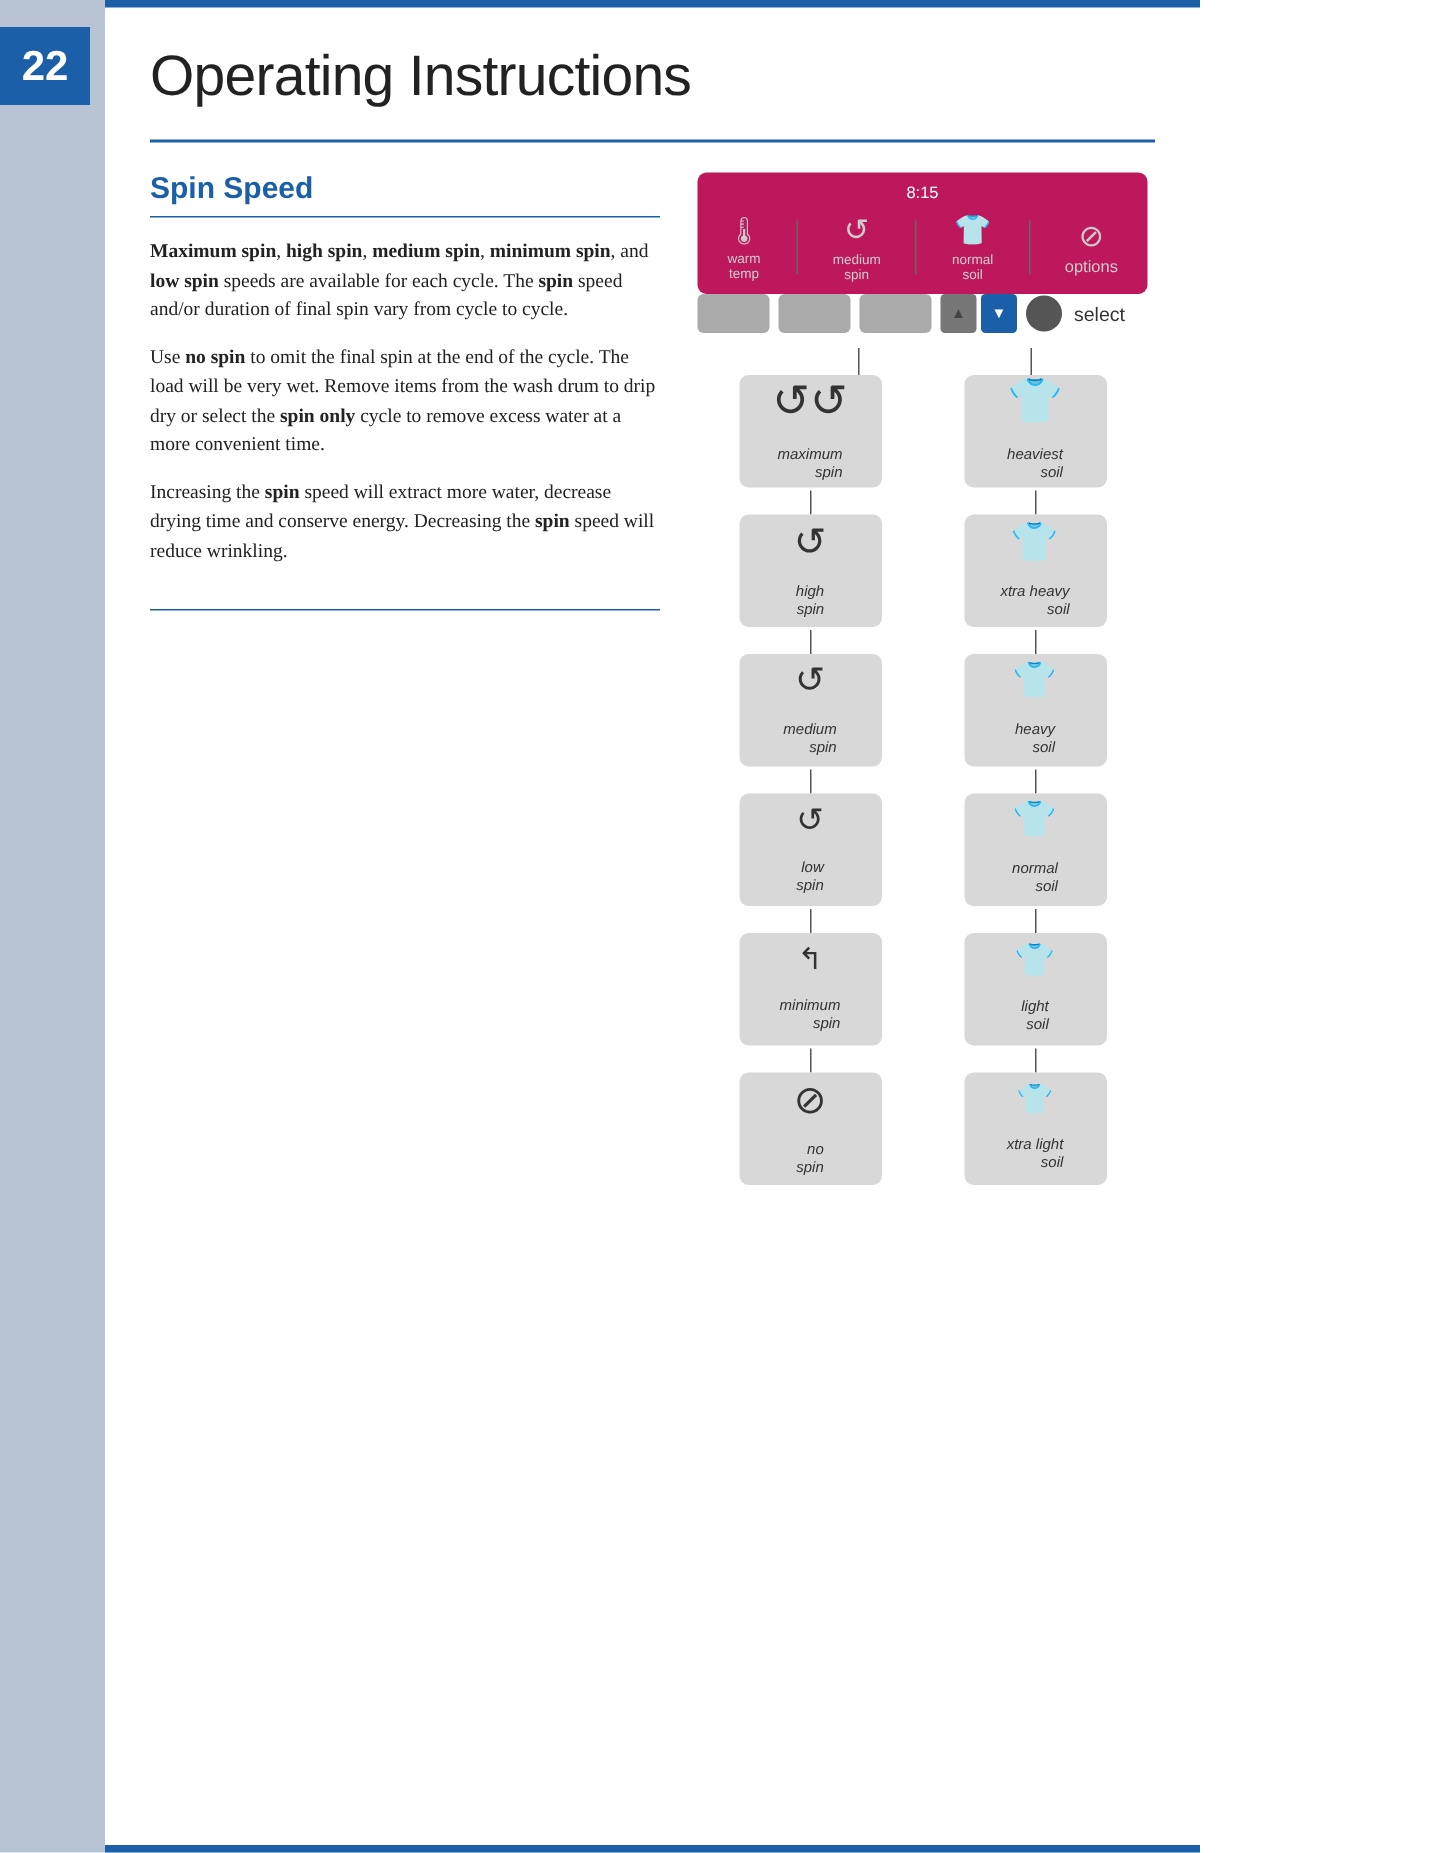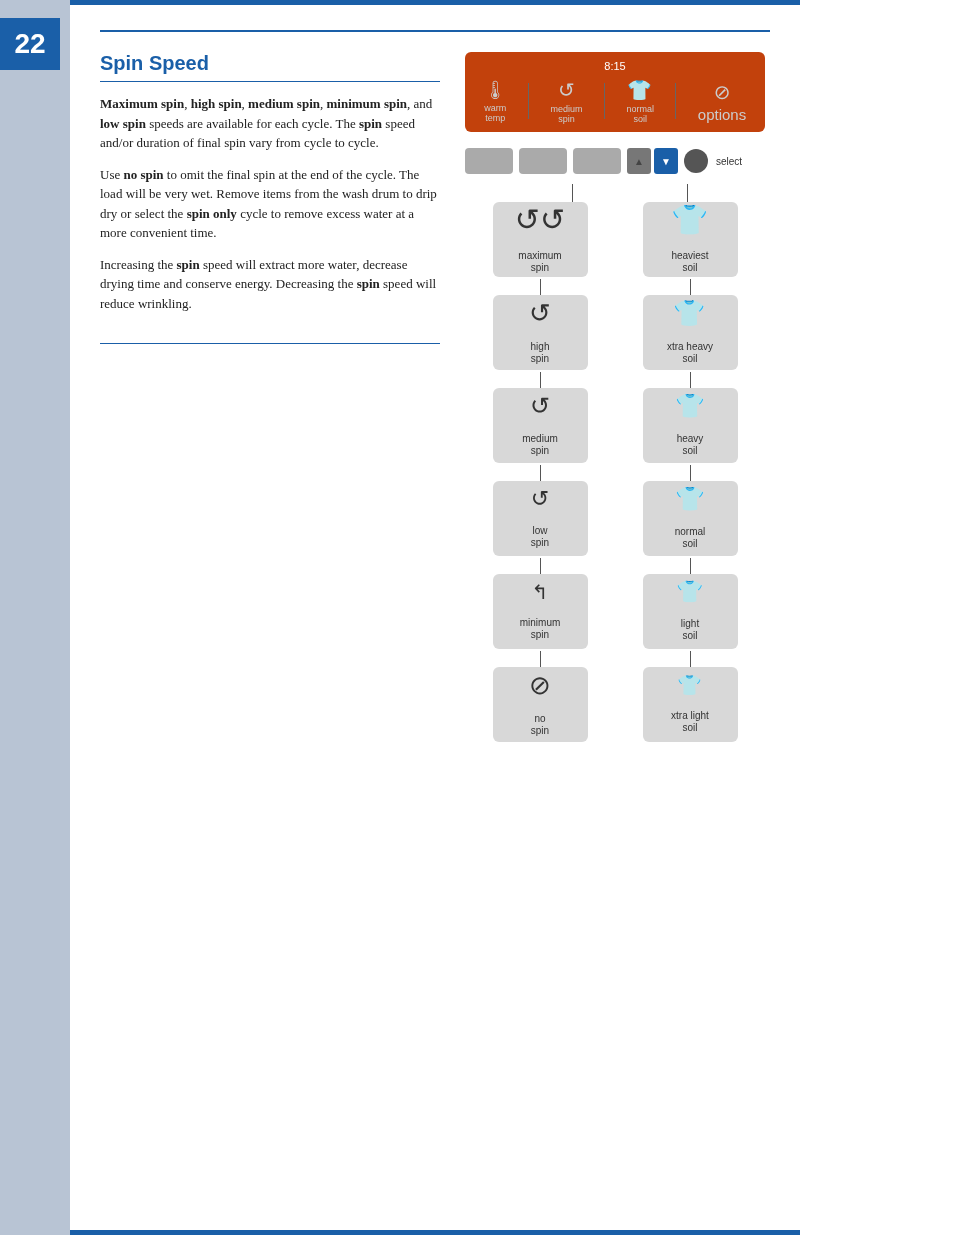--- a/index.html
+++ b/index.html
@@ -119,25 +119,24 @@
     .text-block b {
       font-weight: bold;
     }
 
     .soil-section {
       margin-top: 30px;
     }
 
     
     .control-panel {
-      background: #c2410c;
+      background: #be185d;
       border-radius: 6px;
       padding: 8px 8px;
       width: 300px;
-      margin-bottom: 16px;
     }
 
     .display-time {
       text-align: center;
       color: #fff;
       font-size: 11px;
       margin-bottom: 6px;
     }
 
     .panel-icons-row {
@@ -214,23 +213,24 @@
 
     .diagram-box .box-icon {
       font-size: 28px;
       color: #333;
       line-height: 1;
     }
 
     .diagram-box .box-label {
       font-size: 10px;
       color: #333;
-      text-align: center;
+      text-align: right;
       margin-top: 15px;
       line-height: 1.2;
+      font-style: italic;
     }
 
     .vert-connector {
       width: 1px;
       height: 16px;
       background: #555;
       margin: 0 auto;
     }
   </style>
 </head>
@@ -240,20 +240,21 @@
 
   <div class="left-sidebar">
     <div class="page-number-box">22</div>
   </div>
 
   <div class="top-accent-bar"></div>
 
   <div class="bottom-accent-bar"></div>
 
   <div class="main-content">
+    <h1 class="page-title">Operating Instructions</h1>
     <hr class="title-divider">
 
     <div class="content-area">
 
       <div class="text-section">
 
         <h2 class="section-heading">Spin Speed</h2>
         <hr class="section-divider">
         <p class="text-block">
           <b>Maximum spin</b>, <b>high spin</b>, <b>medium spin</b>, <b>minimum spin</b>, and <b>low spin</b> speeds are available for each cycle. The <b>spin</b> speed and/or duration of final spin vary from cycle to cycle.
@@ -285,35 +286,35 @@
               <span style="font-size:9px;color:#ccc;text-align:center">medium<br>spin</span>
             </div>
             <div class="panel-divider-v"></div>
             <div class="panel-icon-item">
               <span class="icon-sym" style="font-size:20px">👕</span>
               <span style="font-size:9px;color:#ccc;text-align:center">normal<br>soil</span>
             </div>
             <div class="panel-divider-v"></div>
             <div class="panel-icon-item">
               <span class="icon-sym" style="font-size:20px">⊘</span>
-              <span style="font-size:15px;color:#ccc;text-align:center">options</span>
+              <span style="font-size:11px;color:#ccc;text-align:center">options</span>
             </div>
           </div>
         </div>
 
         <div style="display:flex;align-items:center;gap:6px;margin-bottom:10px;width:300px;justify-content:flex-start;padding-left:0">
           <div class="ctrl-btn" style="background:#aaa;border-radius:4px;width:48px;height:26px;"></div>
           <div class="ctrl-btn" style="background:#aaa;border-radius:4px;width:48px;height:26px;"></div>
           <div class="ctrl-btn" style="background:#aaa;border-radius:4px;width:48px;height:26px;"></div>
           <div style="display:flex;gap:3px">
             <div style="background:#777;border-radius:3px;width:24px;height:26px;display:flex;align-items:center;justify-content:center;font-size:10px;color:#444">▲</div>
             <div style="background:#1a5fa8;border-radius:3px;width:24px;height:26px;display:flex;align-items:center;justify-content:center;font-size:10px;color:#fff">▼</div>
           </div>
           <div style="background:#555;border-radius:50%;width:24px;height:24px;"></div>
-          <span style="font-size:10px;color:#333;margin-left:2px">select</span>
+          <span style="font-size:13px;color:#333;margin-left:2px">select</span>
         </div>
 
         <div style="display:flex;width:300px;justify-content:space-around;padding:0 10px;">
           <div style="width:1px;height:18px;background:#555;margin-left:40px;"></div>
           <div style="width:1px;height:18px;background:#555;margin-right:10px;"></div>
         </div>
 
         <div class="two-col-diagram">
 
           <div class="spin-col">

